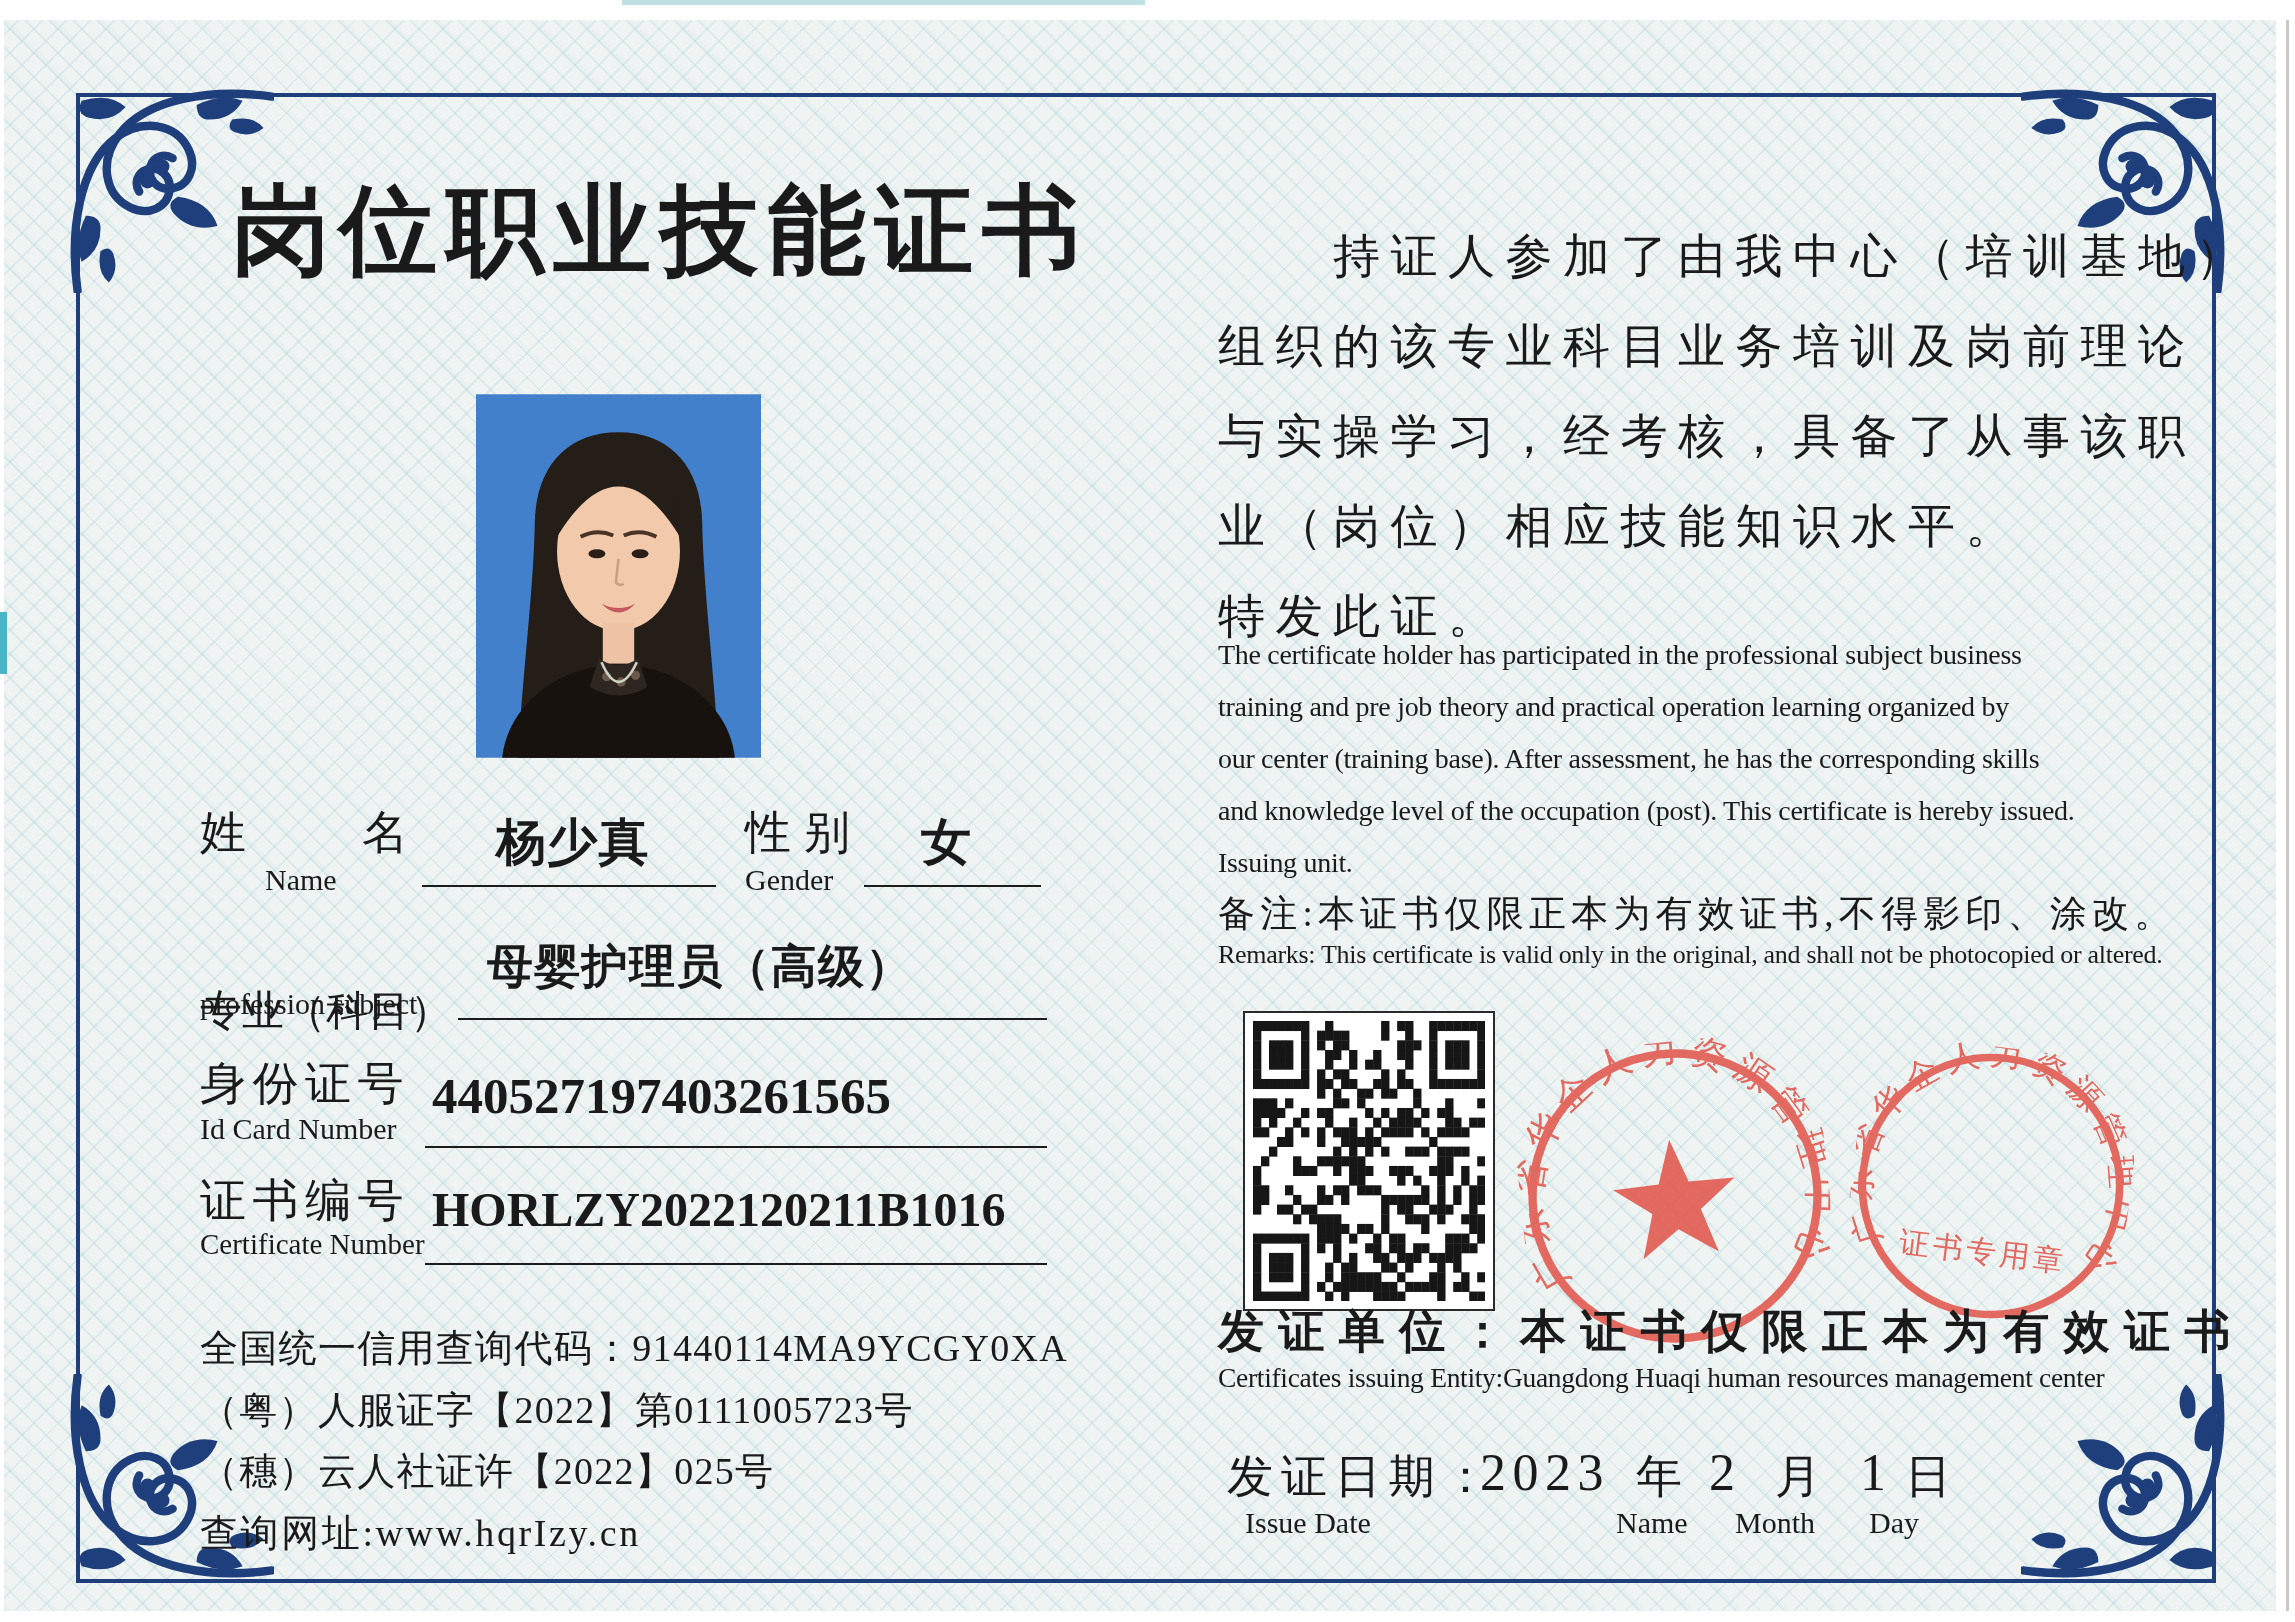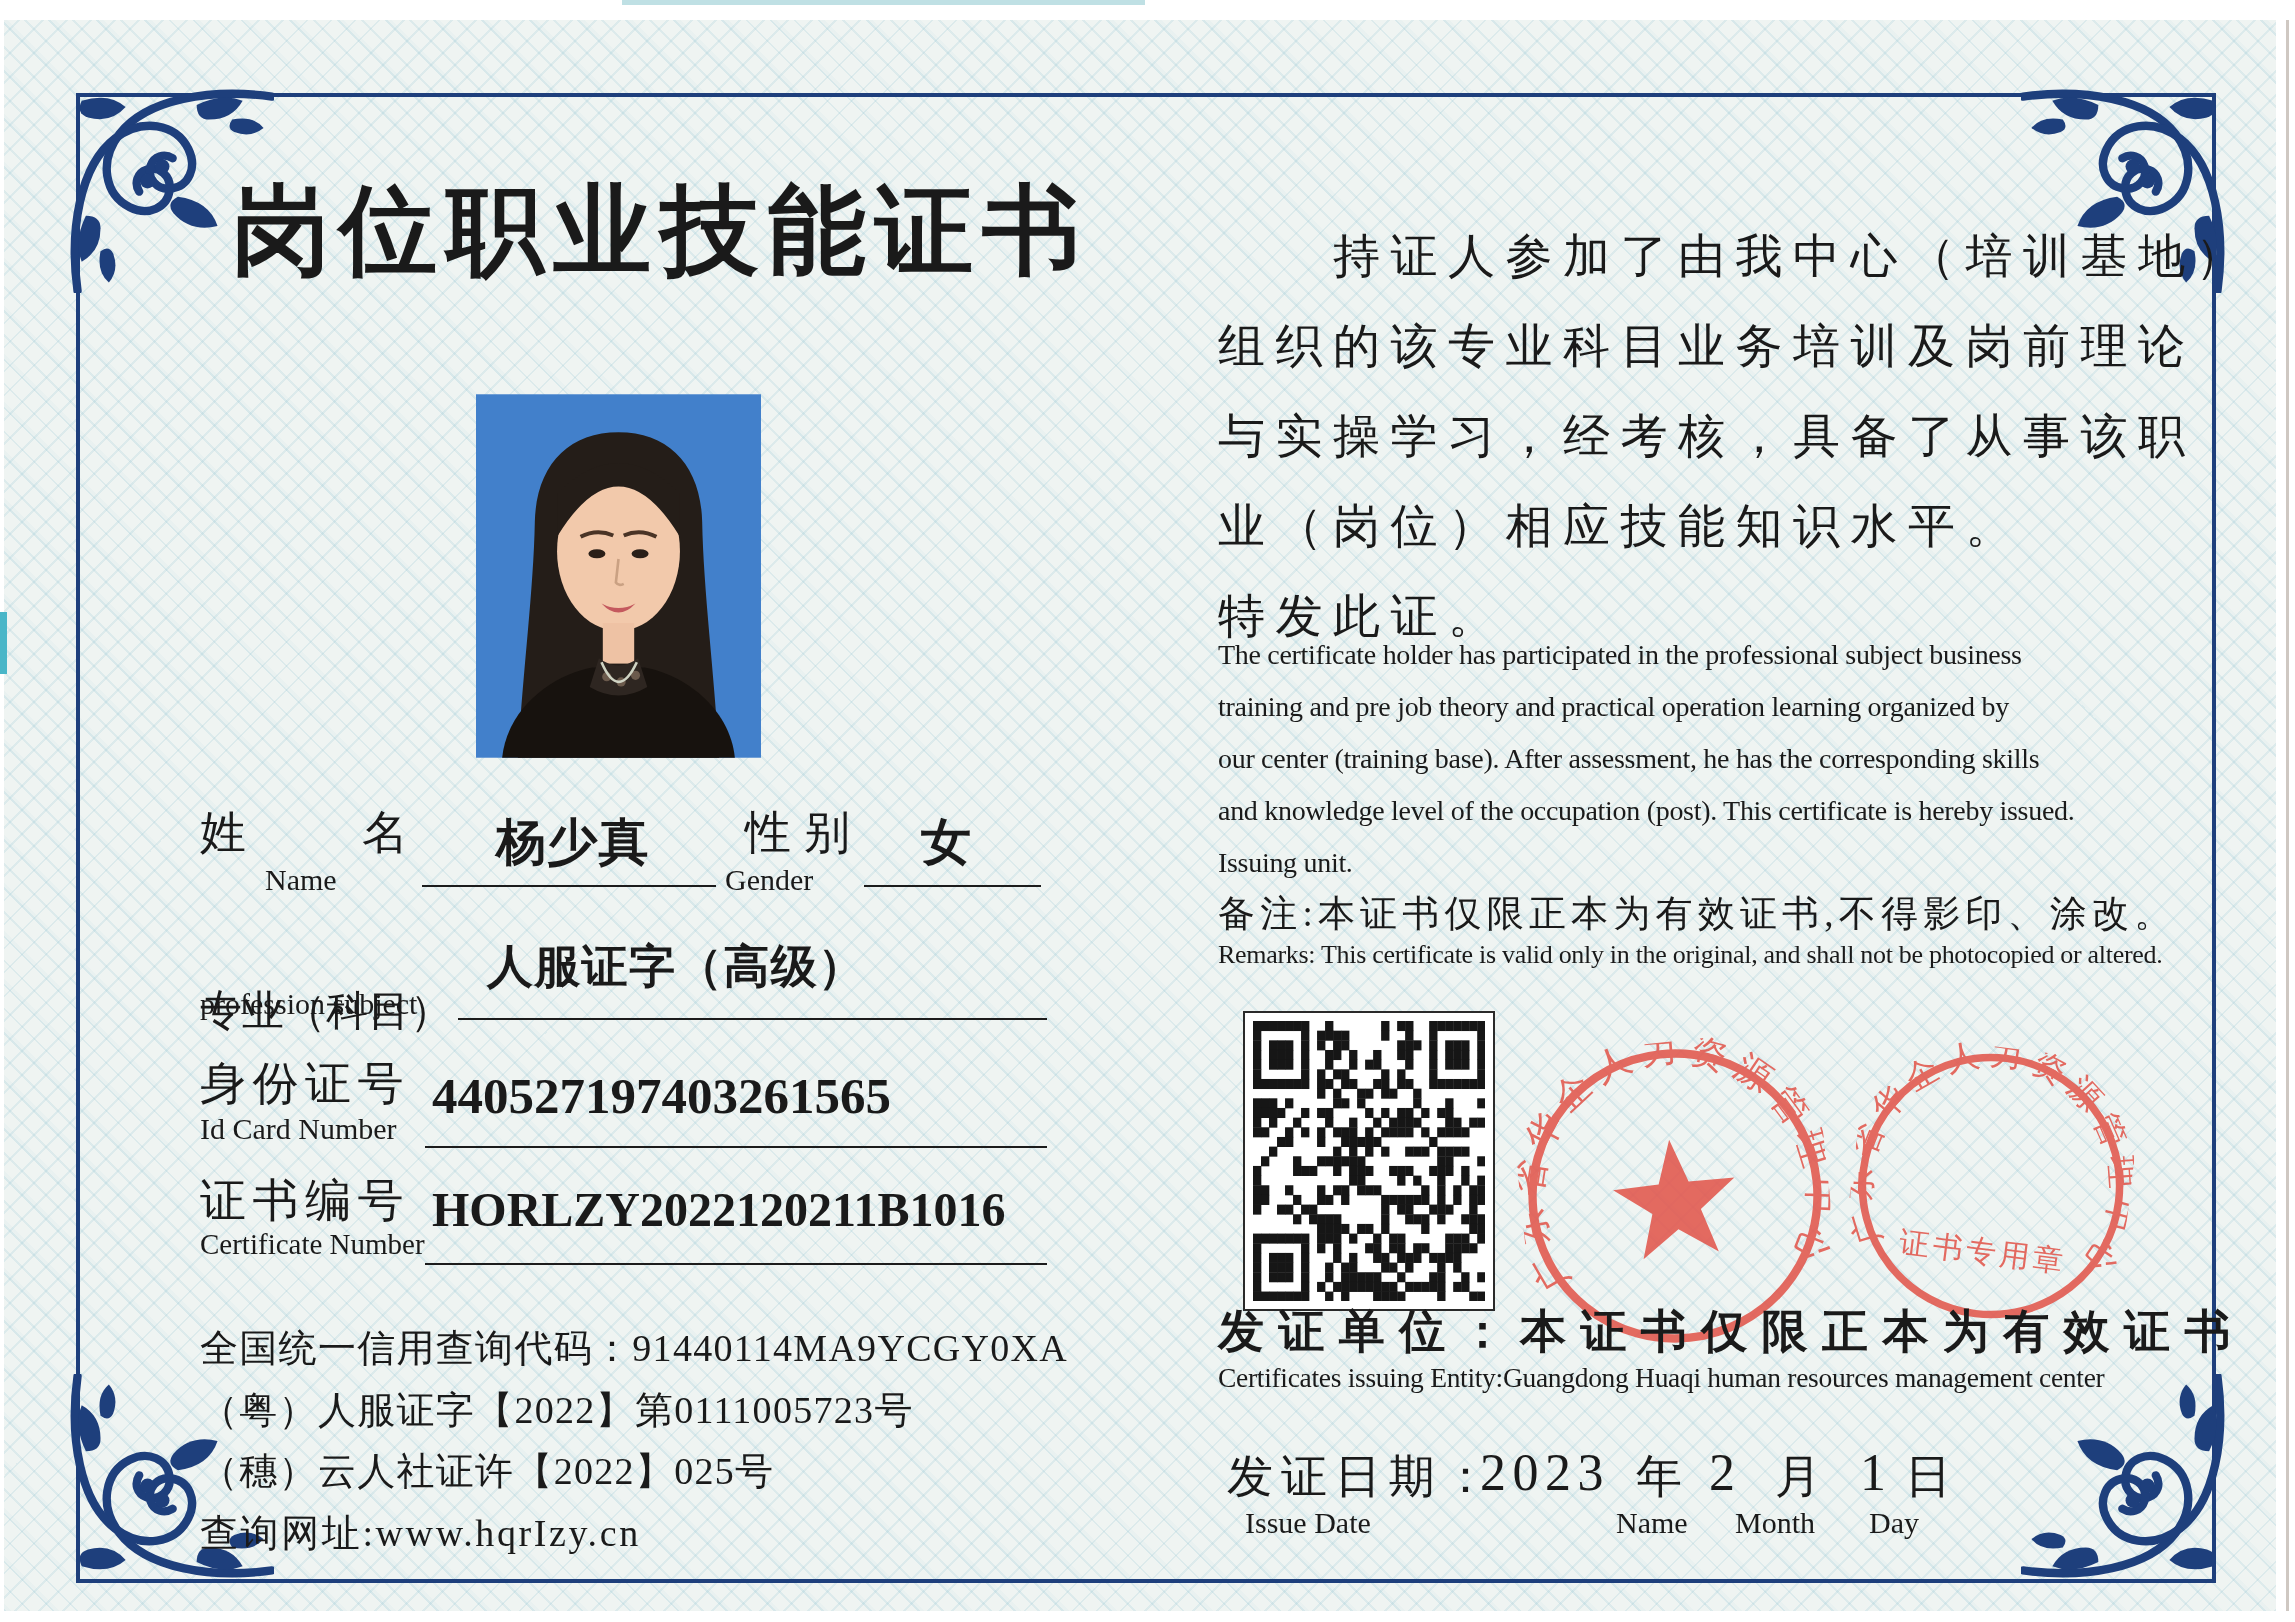--- a/index.html
+++ b/index.html
@@ -139,27 +139,27 @@
   <path d="M192,410 Q218,470 246,410" stroke="#cfd3c3" stroke-width="4" fill="none"></path>
 </svg>
 
 <div class="abs label-cn cn z6" style="left:200px;top:810px;">姓</div>
 <div class="abs label-cn cn z6" style="left:362px;top:810px;">名</div>
 <div class="abs label-en z6" style="left:265px;top:865px;">Name</div>
 <div class="abs value cn z6" style="left:496px;top:817px;font-size:50px;letter-spacing:1.3px;">杨少真</div>
 <div class="uline" style="left:422px;top:885px;width:294px;"></div>
 
 <div class="abs label-cn cn z6" style="left:745px;top:810px;letter-spacing:13px;">性别</div>
-<div class="abs label-en z6" style="left:725px;top:865px;text-align:center;">Gender</div>
+<div class="abs label-en z6" style="left:745px;top:865px;text-align:center;">Gender</div>
 <div class="abs value cn z6" style="left:921px;top:817px;font-size:50px;">女</div>
 <div class="uline" style="left:864px;top:885px;width:177px;"></div>
 
 <div class="abs cn z6" style="left:200px;top:990px;font-size:42px;line-height:1;">专业（科目）</div>
 <div class="abs label-en z6" style="left:200px;top:989px;">profession subject</div>
-<div class="abs value cn z6" style="left:487px;top:944px;font-size:46px;letter-spacing:1.3px;">人服证字（高级）</div>
+<div class="abs value cn z6" style="left:487px;top:944px;font-size:46px;letter-spacing:1.3px;">母婴护理员（高级）</div>
 <div class="uline" style="left:458px;top:1018px;width:589px;"></div>
 
 <div class="abs label-cn cn z6" style="left:200px;top:1061px;letter-spacing:6.5px;">身份证号</div>
 <div class="abs label-en z6" style="left:200px;top:1114px;">Id Card Number</div>
 <div class="abs value z6" style="left:432px;top:1071px;font-size:51px;">440527197403261565</div>
 <div class="uline" style="left:425px;top:1146px;width:622px;"></div>
 
 <div class="abs label-cn cn z6" style="left:200px;top:1178px;letter-spacing:6.5px;">证书编号</div>
 <div class="abs label-en z6" style="left:200px;top:1230px;font-size:29px;">Certificate Number</div>
 <div class="abs value z6" style="left:432px;top:1186px;font-size:48px;">HORLZY2022120211B1016</div>

